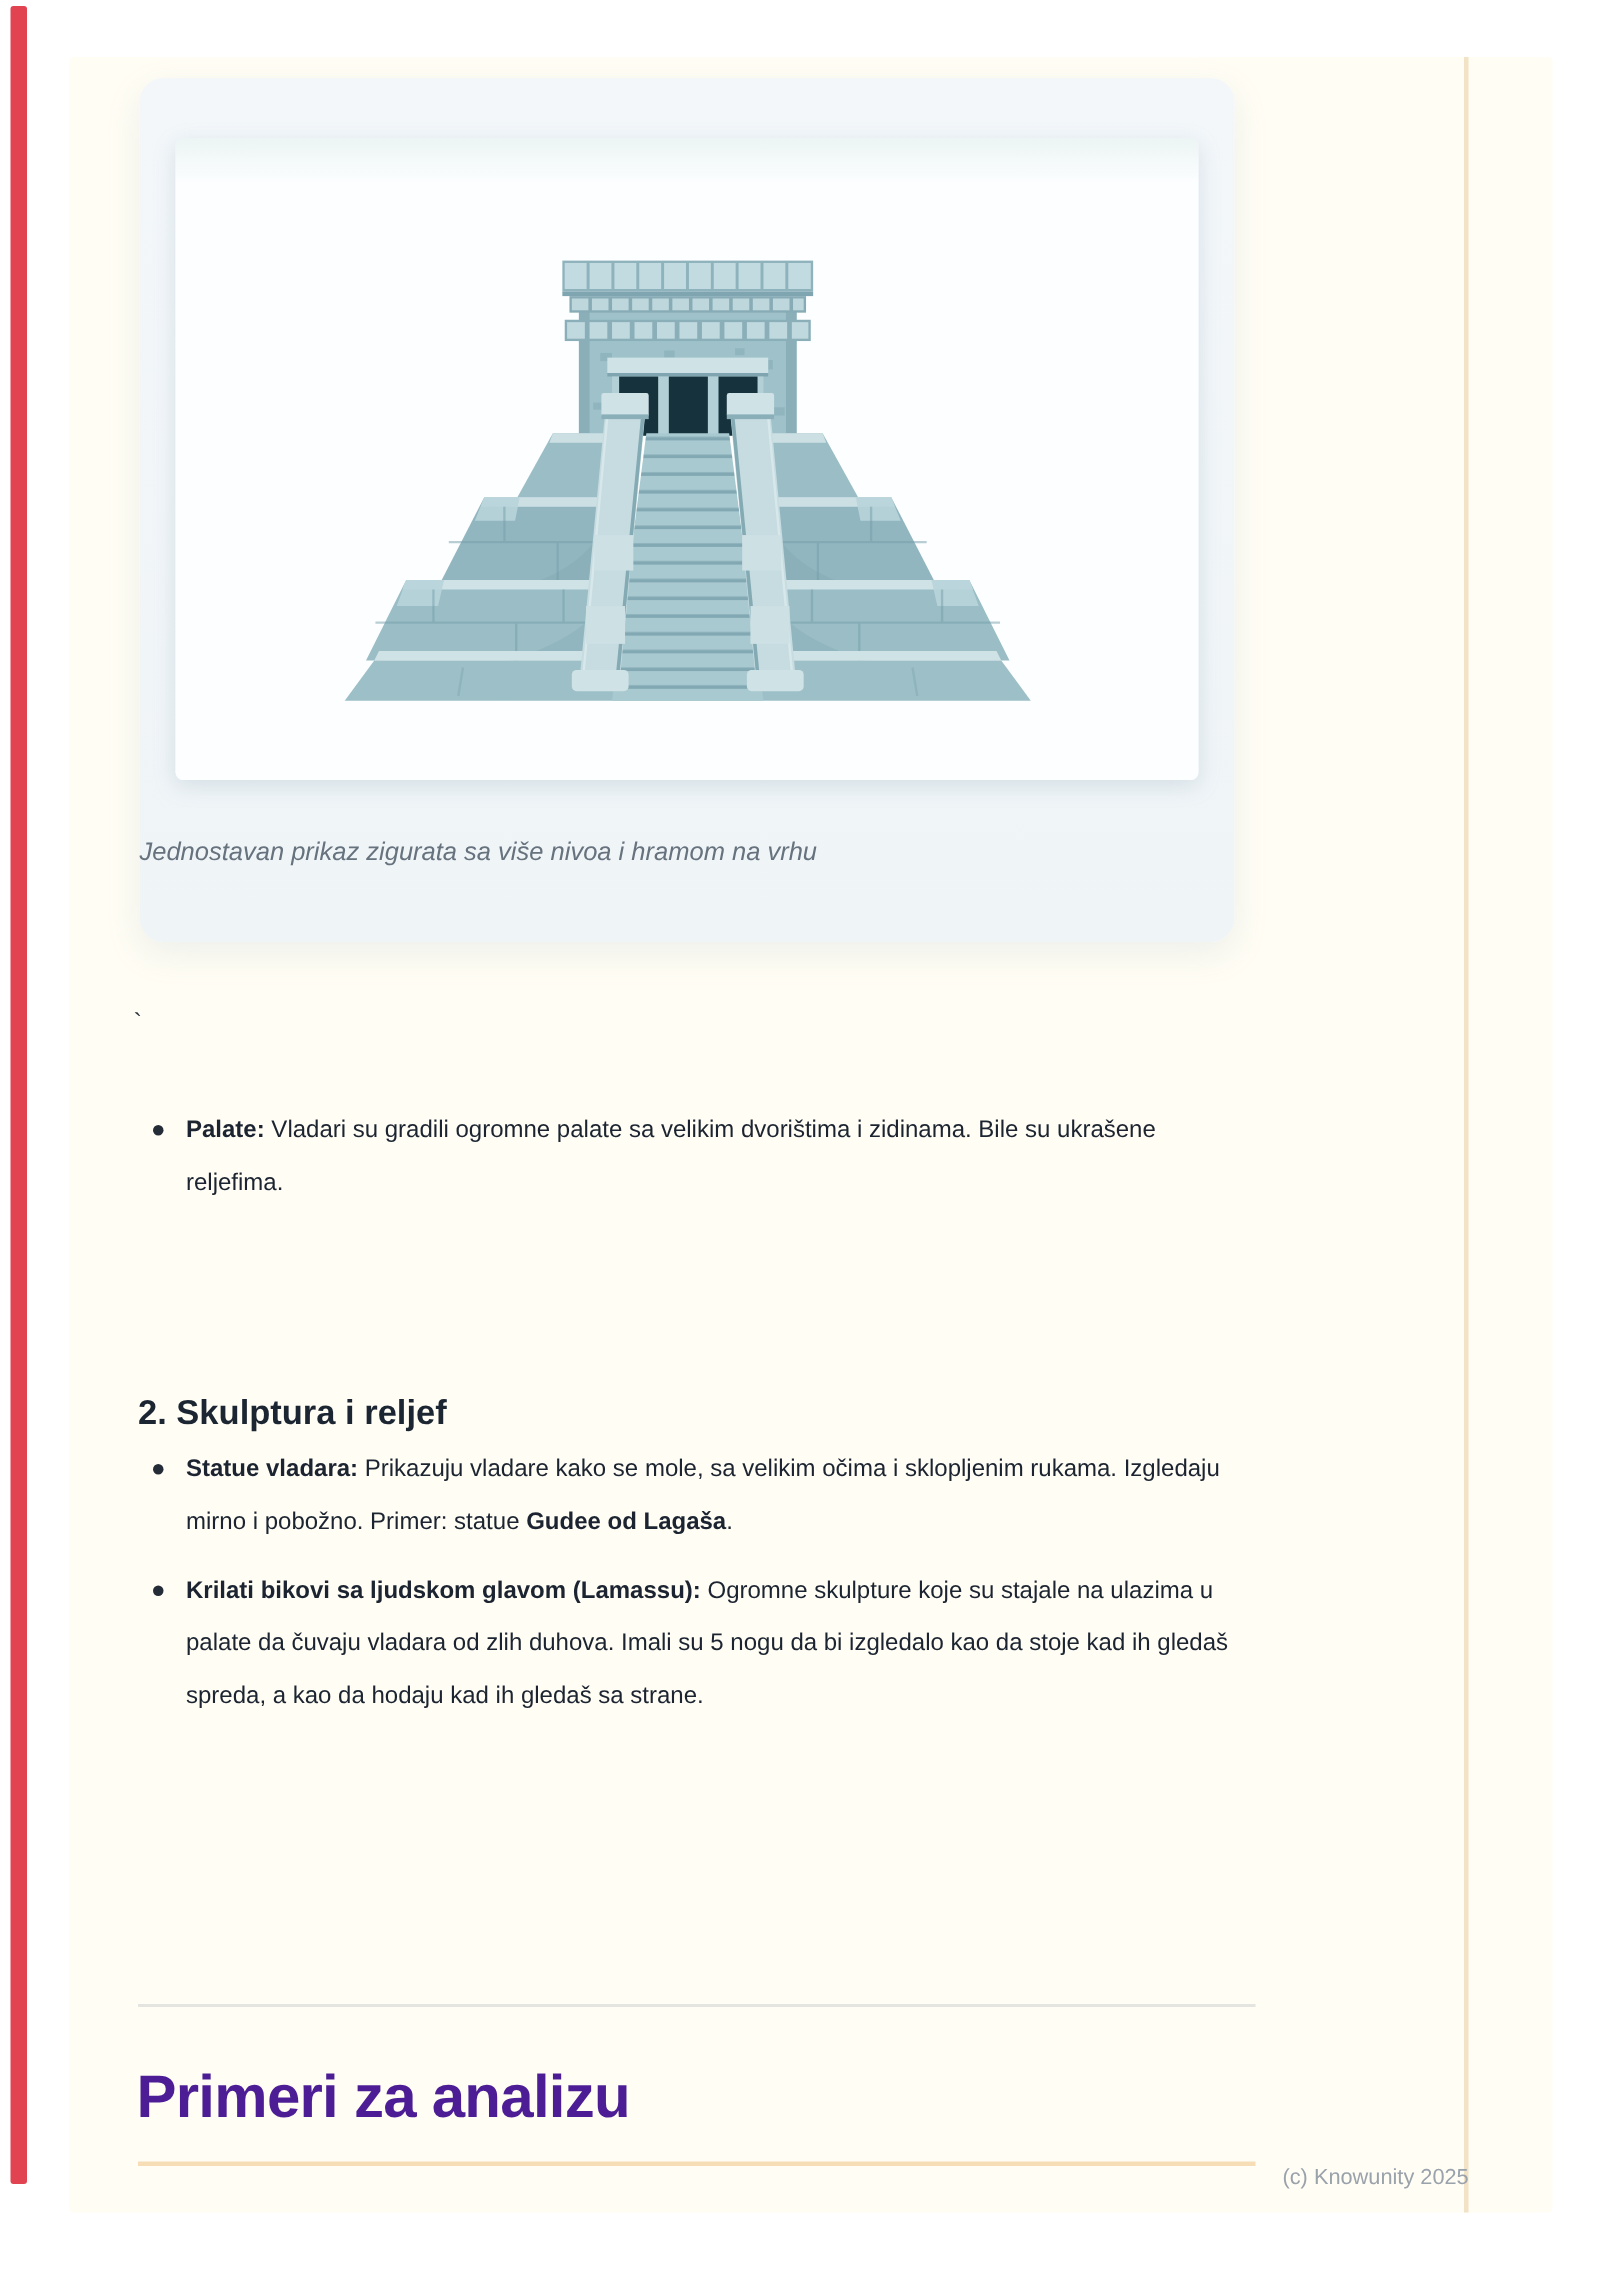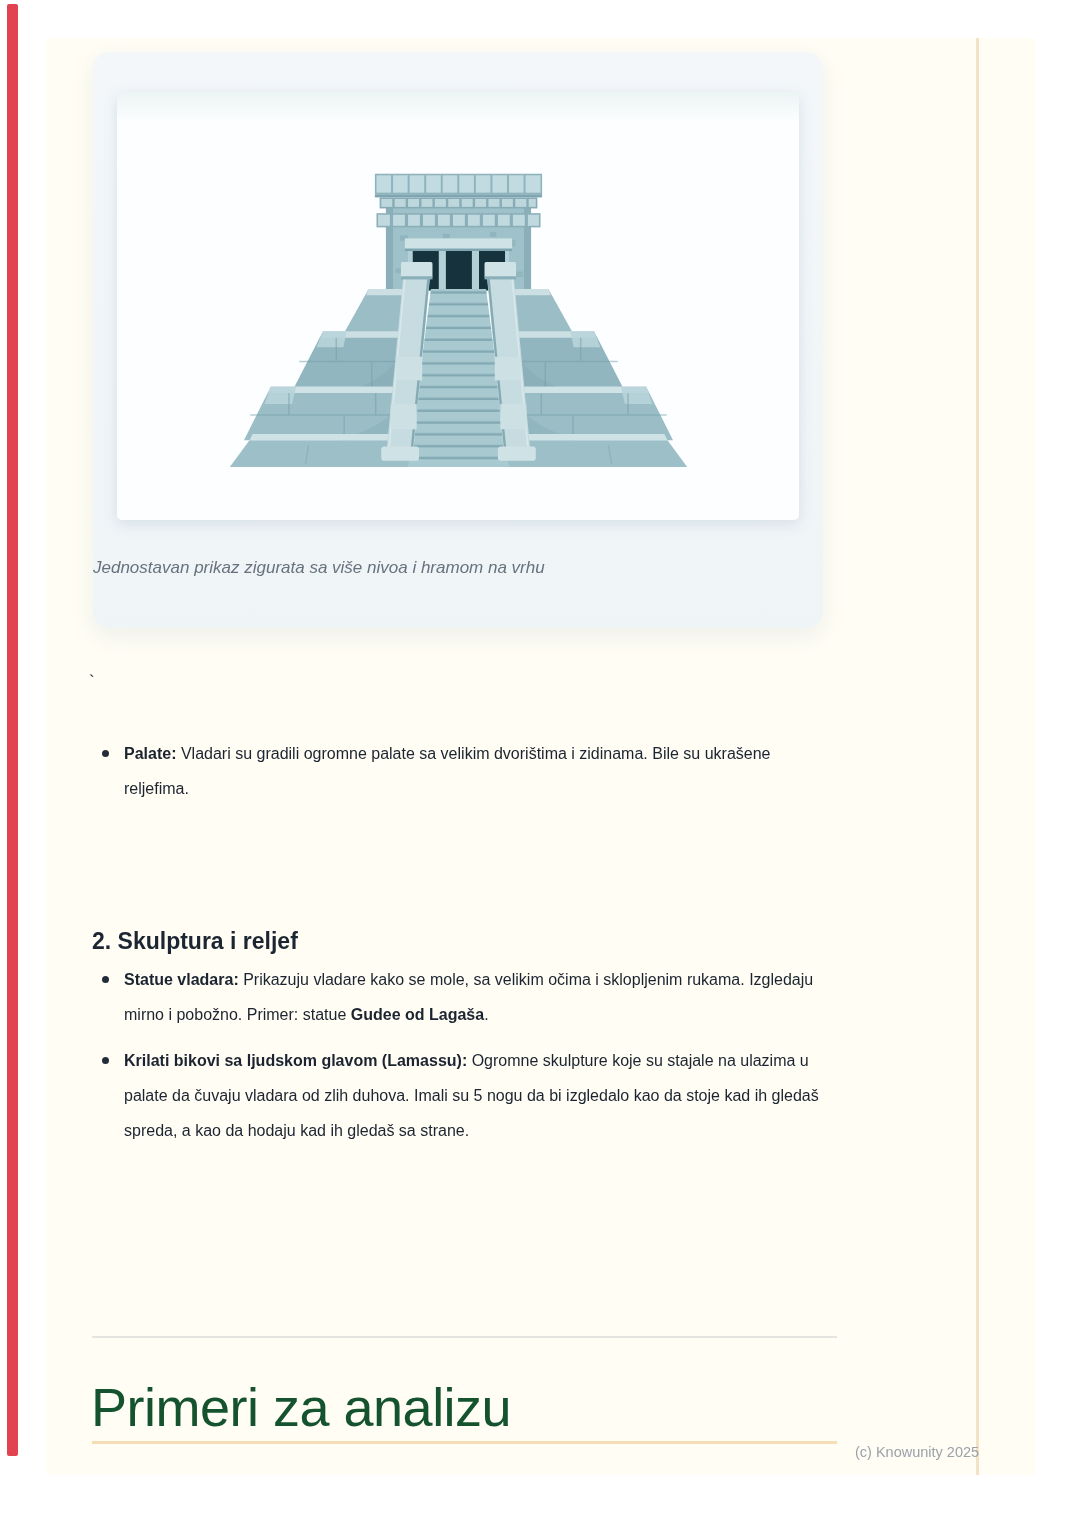--- a/index.html
+++ b/index.html
@@ -71,21 +71,21 @@
     position:absolute; left:92px; top:900px;
     font-size:23px; font-weight:bold; color:#1c2633;margin-top:28px;
   }
 
   .divider {
     position:absolute; left:92px; top:1336px; width:745px; height:2px;
     background:#e4e4e0;
   }
   .h-next {
     position:absolute; left:91px; top:1376px;
-    font-size:54px; font-weight:normal; letter-spacing:-0.5px; color:#14532d;
+    font-size:40px; font-weight:bold; letter-spacing:-0.5px; color:#4c1d95;
   }
   .heading-underline {
     position:absolute; left:92px; top:1441px; width:745px; height:3px;
     background:#f7ddb6;
   }
   .copyright {
     position:absolute; left:855px; top:1444px; width:162px;
     text-align:left; font-size:14.5px; color:#9aa2ab;
   }
 </style>

